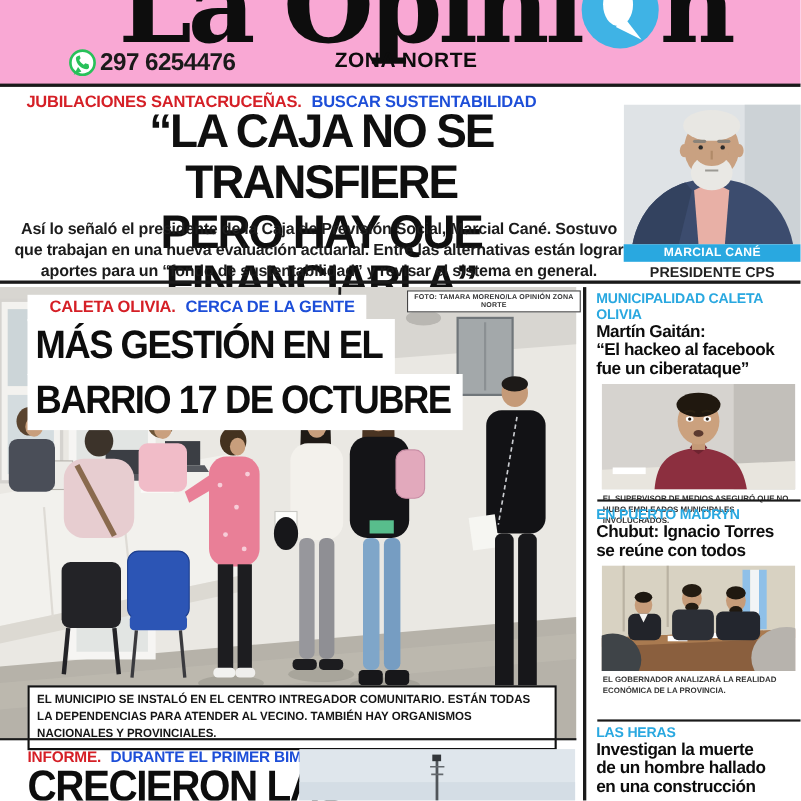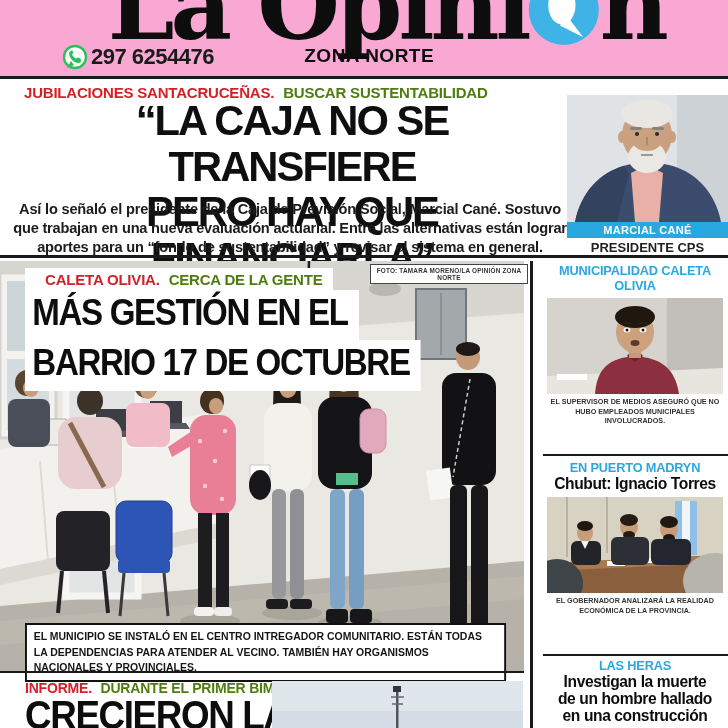--- a/index.html
+++ b/index.html
@@ -18,21 +18,21 @@
   .rule{position:absolute;background:#1a1a1a;}
   .rule-a{left:0;top:76px;width:728px;height:3px;}
   .rule-b{left:0;top:255px;width:728px;height:3px;}
   .vrule{left:530px;top:261px;width:3px;height:467px;}
   .s-rule1{left:543px;top:454px;width:185px;height:2px;}
   .s-rule2{left:543px;top:654px;width:185px;height:2px;}
   .rule-c{left:0;top:671px;width:524px;height:2px;}
   
   .kicker{font-size:15px;font-weight:800;letter-spacing:-0.2px;white-space:nowrap;}
   .kicker .red{color:#d51f26;}
-  .kicker .blue{color:#4d7c0f;margin-left:5px;}
+  .kicker .blue{color:#1d4ed8;margin-left:5px;}
   .kicker-lead{position:absolute;left:24px;top:84px;}
   .lead-hl{position:absolute;left:0;top:98px;width:584px;text-align:center;
            font-size:43px;font-weight:800;letter-spacing:-2px;line-height:1.06;color:#0f0f0f;
            transform:scaleX(0.97);transform-origin:center top;}
   .deck{position:absolute;left:4px;top:200px;width:572px;text-align:center;
         font-size:14.6px;font-weight:700;line-height:1.3;color:#1c1c1c;letter-spacing:-0.2px;}
   .portrait{position:absolute;left:567px;top:95px;width:161px;}
   .portrait svg{display:block;}
   .portrait-name{background:#29a8e0;color:#fff;font-size:11px;font-weight:800;text-align:center;
                  padding:2px 0;letter-spacing:0.3px;}
@@ -44,21 +44,21 @@
           font-size:6.4px;font-weight:700;padding:2px 3px;text-align:center;color:#333;letter-spacing:0.2px;}
   .hl-box{position:absolute;left:25px;background:#fff;padding:2px 12px 7px 8px;
           font-size:36px;font-weight:800;letter-spacing:-1.5px;white-space:nowrap;color:#0d0d0d;
           transform:scaleX(0.92);transform-origin:left top;}
   .hl1{top:290px;}
   .hl2{top:340px;}
   .caption-box{position:absolute;left:25px;top:623px;width:478px;background:#fff;border:2px solid #111;
                font-size:10.8px;font-weight:800;line-height:1.45;padding:4px 7px;color:#151515;
                transform:scaleX(0.97);transform-origin:left top;}
   
-  .s-item{position:absolute;left:542px;width:186px;text-align:center;}
+  .s-item{position:absolute;left:542px;width:186px;text-align:left;}
   .s-label{font-size:12.8px;font-weight:800;color:#29a8e0;letter-spacing:-0.2px;}
   .s-hl{font-size:15.6px;font-weight:800;line-height:1.1;color:#0d0d0d;letter-spacing:-0.4px;margin-top:2px;}
   .s-photo{display:block;margin:5px auto 0;}
   .s-cap{font-size:7.2px;font-weight:700;color:#333;line-height:1.35;margin-top:3px;padding:0 6px;}
   .s1{top:263px;} .s2{top:460px;} .s3{top:658px;}
   
   .kicker-bottom{position:absolute;left:25px;top:680px;font-size:14px;}
   .b-hl{position:absolute;left:25px;top:693px;font-size:40px;font-weight:800;letter-spacing:-1.5px;
         color:#0d0d0d;white-space:nowrap;transform:scaleX(0.92);transform-origin:left top;}
   .b-photo{position:absolute;left:272px;top:681px;}
@@ -234,20 +234,25 @@
       <span>EL MUNICIPIO SE INSTALÓ EN EL CENTRO INTREGADOR COMUNITARIO. ESTÁN TODAS LA DEPENDENCIAS</span>
       <span>PARA ATENDER AL VECINO. TAMBIÉN HAY ORGANISMOS NACIONALES Y PROVINCIALES.</span>
     </div>
   </section>
   <div class="rule vrule"></div>
 
   <aside>
 
     <section class="s-item s1">
       <div class="s-label">MUNICIPALIDAD CALETA OLIVIA</div>
+      <h3 class="s-hl" style="margin:0">
+        <span style="display:block">Martín Gaitán:</span>
+        <span style="display:block">“El hackeo al facebook</span>
+        <span style="display:block">fue un ciberataque”</span>
+      </h3>
       <svg class="s-photo" width="176" height="96" viewBox="0 0 176 96">
         <rect width="176" height="96" fill="#d6d3cf"></rect>
         <rect x="120" width="56" height="96" fill="#c2bfba"></rect>
         <polygon points="0,78 176,70 176,96 0,96" fill="#e8e5de"></polygon>
         <rect x="10" y="76" width="30" height="6" fill="#fff"></rect>
         <path d="M48 96 C50 70 62 60 88 58 C114 60 128 70 132 96 Z" fill="#8c2f3f"></path>
         <polygon points="80,58 88,64 96,58 92,53 84,53" fill="#6e2430"></polygon>
         <rect x="82" y="48" width="12" height="12" fill="#c59a78"></rect>
         <ellipse cx="88" cy="34" rx="19" ry="21" fill="#cba17e"></ellipse>
         <ellipse cx="88" cy="19" rx="20" ry="11" fill="#20180f"></ellipse>
@@ -259,20 +264,21 @@
         <path d="M91 26 Q96 23 101 26" stroke="#2a2012" stroke-width="2" fill="none"></path>
         <ellipse cx="88" cy="45" rx="4.5" ry="3" fill="#5c3a30"></ellipse>
       </svg>
       <div class="s-cap">EL SUPERVISOR DE MEDIOS ASEGURÓ QUE NO HUBO EMPLEADOS MUNICIPALES INVOLUCRADOS.</div>
     </section>
 
     <section class="s-item s2">
       <div class="s-label">EN PUERTO MADRYN</div>
       <h3 class="s-hl" style="margin:0">
         <span style="display:block">Chubut: Ignacio Torres</span>
+        <span style="display:block">se reúne con todos</span>
       </h3>
       <svg class="s-photo" width="176" height="96" viewBox="0 0 176 96">
         <rect width="176" height="96" fill="#d8d2c2"></rect>
         <line x1="20" y1="0" x2="20" y2="60" stroke="#b9b2a2" stroke-width="2"></line>
         <line x1="60" y1="0" x2="60" y2="56" stroke="#b9b2a2" stroke-width="2"></line>
         <rect x="128" y="4" width="7" height="54" fill="#8fc0e8"></rect>
         <rect x="135" y="4" width="8" height="54" fill="#f2f4f6"></rect>
         <rect x="143" y="4" width="7" height="54" fill="#8fc0e8"></rect>
         <polygon points="0,66 176,58 176,96 0,96" fill="#8a5f3e"></polygon>
         <polygon points="0,66 176,58 176,66 0,74" fill="#a97a50"></polygon>

